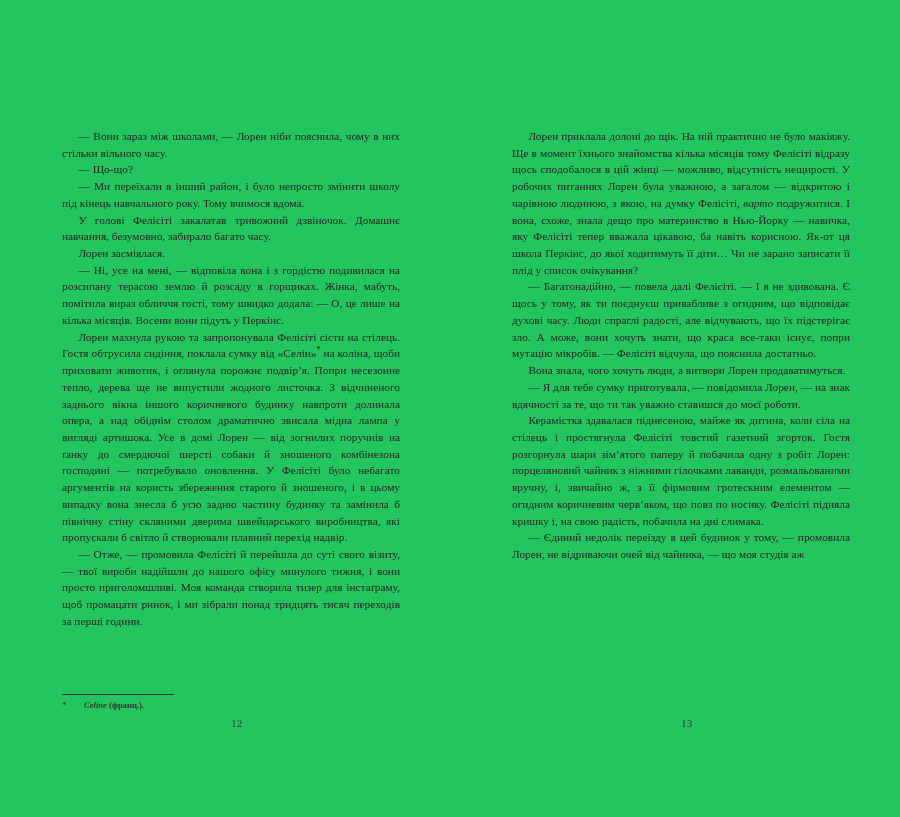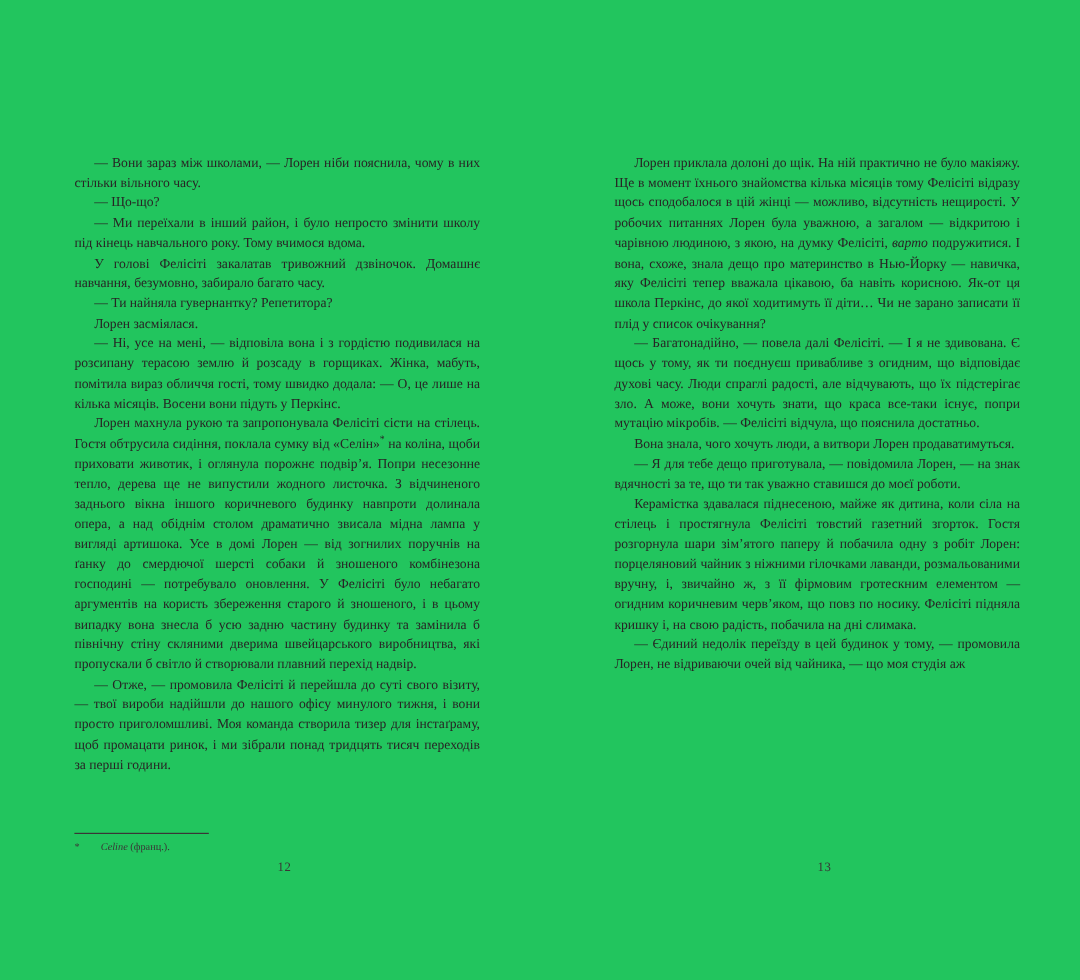--- a/index.html
+++ b/index.html
@@ -81,21 +81,21 @@
     line-height: 12px;
     color: #3a3536;
     display: flex;
     gap: 0;
   }
   .footnote .fn-star {
     display: inline-block;
     width: 22px;
     flex: 0 0 22px;
   }
-  .footnote .fn-text { flex: 1 1 auto; }
+  .footnote .fn-text { flex: 1 1 auto; font-weight: bold; }
 
   .folio {
     position: absolute;
     bottom: 88px;
     left: 12px;
     width: 450px;
     text-align: center;
     font-size: 10.6px;
     letter-spacing: 0.4px;
     color: #3a3536;
@@ -115,21 +115,20 @@
 
 <div class="spread">
 
   <div class="page page-left">
     <div class="textblock">
 
       <p>— Вони зараз між школами, — Лорен ніби пояснила, чому в них стільки вільного часу.</p>
       <p>— Що-що?</p>
       <p>— Ми переїхали в інший район, і було непросто змінити школу під кінець навчального року. Тому вчимося вдома.</p>
       <p>У голові Фелісіті закалатав тривожний дзвіночок. Домашнє навчання, безумовно, забирало багато часу.</p>
-      <p>— Ти найняла гувернантку? Репетитора?</p>
       <p>Лорен засміялася.</p>
       <p>— Ні, усе на мені, — відповіла вона і з гордістю подивилася на розсипану терасою землю й розсаду в горщиках. Жінка, мабуть, помітила вираз обличчя гості, тому швидко додала: — О, це лише на кілька місяців. Восени вони підуть у Перкінс.</p>
 
       <p><span>Лорен махнула рукою та запропонувала Фелісіті сісти на стілець. Гостя обтрусила сидіння, поклала сумку від «Селін»</span><span class="fn-marker">*</span><span> на коліна, щоби приховати животик, і оглянула порожнє подвір’я. Попри несезонне тепло, дерева ще не випустили жодного листочка. З відчиненого заднього вікна іншого коричневого будинку навпроти долинала опера, а над обіднім столом драматично звисала мідна лампа у вигляді артишока. Усе в домі Лорен — від зогнилих поручнів на ґанку до смердючої шерсті собаки й зношеного комбінезона господині — потребувало оновлення. У Фелісіті було небагато аргументів на користь збереження старого й зношеного, і в цьому випадку вона знесла б усю задню частину будинку та замінила б північну стіну скляними дверима швейцарського виробництва, які пропускали б світло й створювали плавний перехід надвір.</span></p>
 
       <p>— Отже, — промовила Фелісіті й перейшла до суті свого візиту, — твої вироби надійшли до нашого офісу минулого тижня, і вони просто приголомшливі. Моя команда створила тизер для інстаґраму, щоб промацати ринок, і ми зібрали понад тридцять тисяч переходів за перші години.</p>
     </div>
 
     <div class="footnote-wrap">
       <div class="footnote-rule"></div>
@@ -144,21 +143,21 @@
 
   <div class="gutter"></div>
 
   <div class="page page-right">
     <div class="textblock">
 
       <p><span>Лорен приклала долоні до щік. На ній практично не було макіяжу. Ще в момент їхнього знайомства кілька місяців тому Фелісіті відразу щось сподобалося в цій жінці — можливо, відсутність нещирості. У робочих питаннях Лорен була уважною, а загалом — відкритою і чарівною людиною, з якою, на думку Фелісіті, </span><span class="ital">варто</span><span> подружитися. І вона, схоже, знала дещо про материнство в Нью-Йорку — навичка, яку Фелісіті тепер вважала цікавою, ба навіть корисною. Як-от ця школа Перкінс, до якої ходитимуть її діти… Чи не зарано записати її плід у список очікування?</span></p>
 
       <p>— Багатонадійно, — повела далі Фелісіті. — І я не здивована. Є щось у тому, як ти поєднуєш привабливе з огидним, що відповідає духові часу. Люди спраглі радості, але відчувають, що їх підстерігає зло. А може, вони хочуть знати, що краса все-таки існує, попри мутацію мікробів. — Фелісіті відчула, що пояснила достатньо.</p>
       <p>Вона знала, чого хочуть люди, а витвори Лорен продаватимуться.</p>
-      <p>— Я для тебе дещо приготувала, — повідомила Лорен, — на знак вдячності за те, що ти так уважно ставишся до моєї роботи.</p>
+      <p>— Я для тебе сумку приготувала, — повідомила Лорен, — на знак вдячності за те, що ти так уважно ставишся до моєї роботи.</p>
       <p>Керамістка здавалася піднесеною, майже як дитина, коли сіла на стілець і простягнула Фелісіті товстий газетний згорток. Гостя розгорнула шари зім’ятого паперу й побачила одну з робіт Лорен: порцеляновий чайник з ніжними гілочками лаванди, розмальованими вручну, і, звичайно ж, з її фірмовим гротескним елементом — огидним коричневим черв’яком, що повз по носику. Фелісіті підняла кришку і, на свою радість, побачила на дні слимака.</p>
 
 
       <p>— Єдиний недолік переїзду в цей будинок у тому, — промовила Лорен, не відриваючи очей від чайника, — що моя студія аж</p>
     </div>
 
     <div class="folio">13</div>
   </div>
 
 </div>

